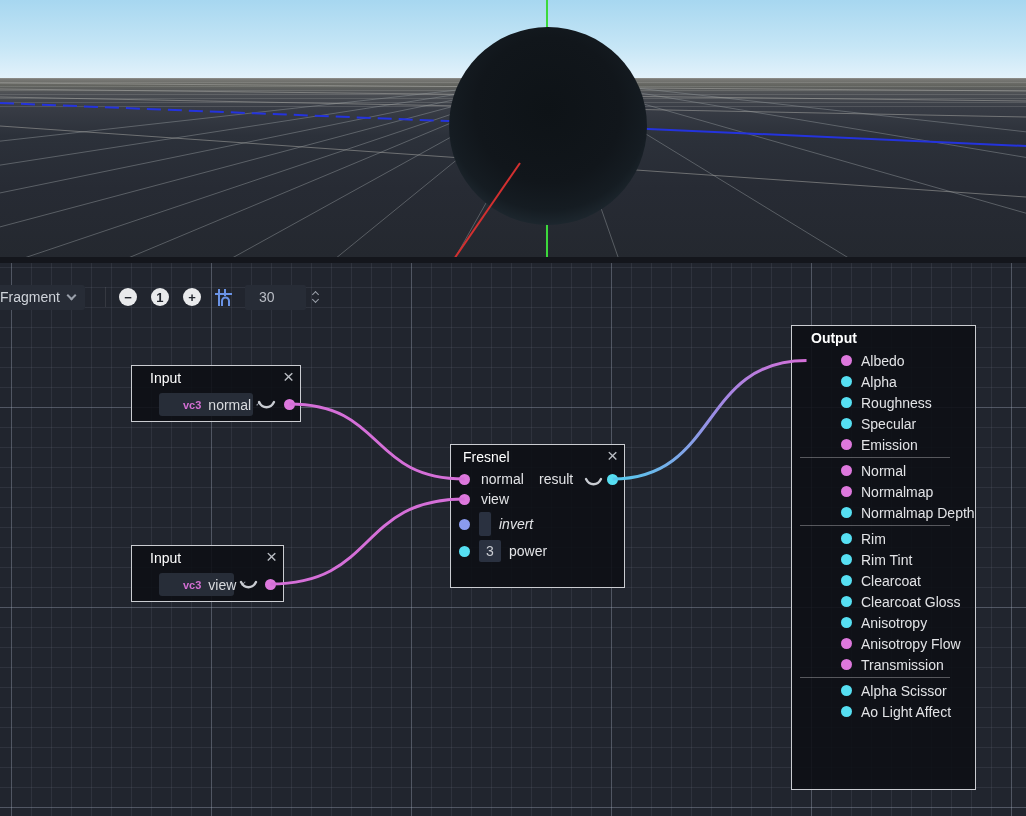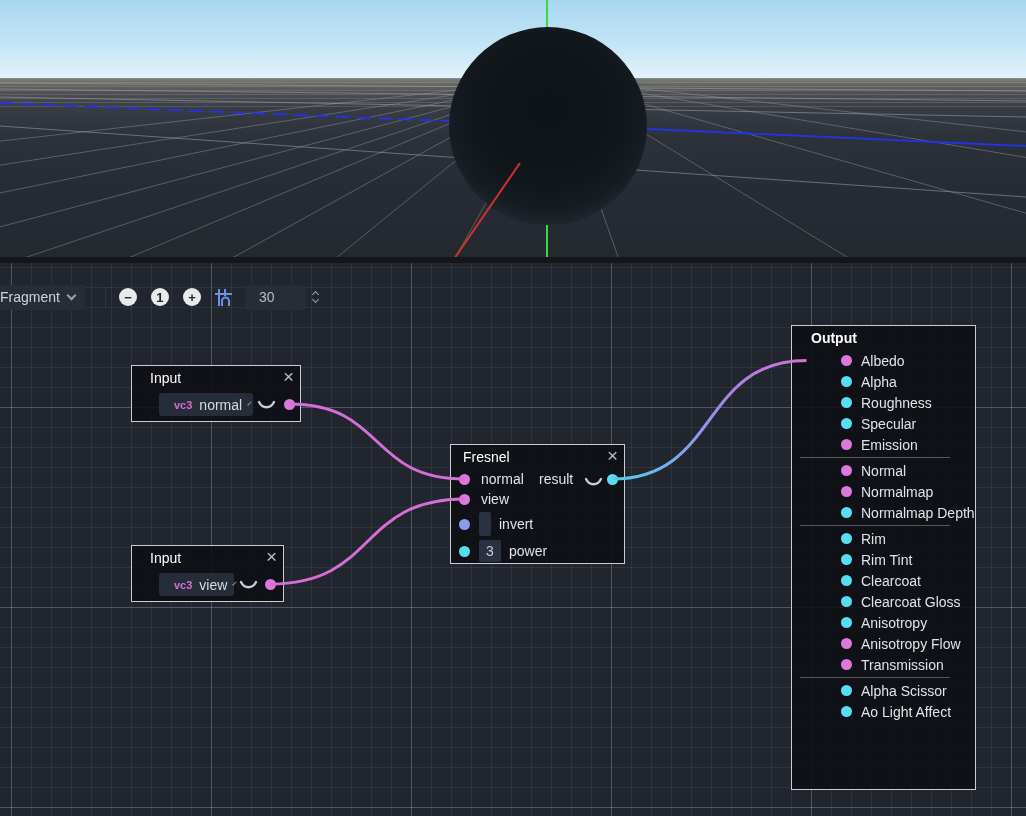--- a/index.html
+++ b/index.html
@@ -46,21 +46,21 @@
   .chev { width:7px; height:7px; border-right:2px solid #9aa0aa; border-bottom:2px solid #9aa0aa; display:inline-block; }
   .chev.up { transform:rotate(-135deg); }
   .chev.down { transform:rotate(45deg); margin-top:-3px; }
   .chev.small { width:5px; height:5px; border-width:1.5px; }
 
   
   .node { position:absolute; background:rgba(12,15,21,.88); border:1.5px solid #caccd1; z-index:10; }
   .node-title { color:#ffffff; font-size:14px; position:absolute; top:4px; }
   .xclose { position:absolute; top:1px; right:6px; color:#b9bcc2; font-size:19px; line-height:20px; }
   .dropdown { position:absolute; height:23px; background:#272d38; border-radius:3px;
-    display:flex; align-items:center; gap:7px; padding:0 15px; }
+    display:flex; align-items:center; gap:7px; padding:0 24px; }
   .badge { color:#d36fd3; font-weight:bold; font-size:11px; letter-spacing:0; }
   .dd-label { color:#d8dade; font-size:14px; }
   .arrow-icon { position:absolute; }
   .port { width:11px; height:11px; border-radius:50%; display:inline-block; position:absolute; }
   .vec { background:#dd78dd; } .sca { background:#56dff2; } .boo { background:#8a9bee; }
   .flabel { color:#e2e3e6; font-size:14px; position:absolute; }
   .checkbox { position:absolute; width:12px; height:24px; background:#2a3140; border-radius:2px; }
   .numbox { position:absolute; width:22px; height:22px; background:#2a3140; border-radius:2px;
     color:#c9ccd2; font-size:14px; display:flex; align-items:center; justify-content:center; }
 
@@ -170,38 +170,38 @@
         <span class="badge">vc3</span>
         <span class="dd-label">view</span>
         <span class="chev small down"></span>
       </div>
       <svg class="arrow-icon" style="left:106px; top:33px;" width="21" height="13" viewBox="0 0 21 13">
         <path d="M3 3 C6.5 10, 14.5 10, 18 3" stroke="#c9ccd2" stroke-width="2.4" fill="none" stroke-linecap="round"></path>
       </svg>
       <span class="port vec" style="left:133px; top:32.5px;"></span>
     </div>
 
-    <div class="node" style="left:450px; top:181px; width:175px; height:120px;">
+    <div class="node" style="left:450px; top:181px; width:175px; height:144px;">
       <span class="node-title" style="left:12px;">Fresnel</span>
       <span class="xclose">×</span>
 
       <span class="port vec" style="left:8px; top:28.5px;"></span>
       <span class="flabel" style="left:30px; top:26px;">normal</span>
       <span class="flabel" style="left:88px; top:26px;">result</span>
       <svg class="arrow-icon" style="left:132px; top:31px;" width="21" height="13" viewBox="0 0 21 13">
         <path d="M3 3 C6.5 10, 14.5 10, 18 3" stroke="#c9ccd2" stroke-width="2.4" fill="none" stroke-linecap="round"></path>
       </svg>
       <span class="port sca" style="left:156px; top:28.5px;"></span>
 
       <span class="port vec" style="left:8px; top:48.5px;"></span>
       <span class="flabel" style="left:30px; top:46px;">view</span>
 
       <span class="port boo" style="left:8px; top:73.5px;"></span>
       <span class="checkbox" style="left:28px; top:67px;"></span>
-      <span class="flabel" style="left:48px; top:71px;">invert</span>
+      <span class="flabel" style="left:48px; top:71px;font-style:italic;">invert</span>
 
       <span class="port sca" style="left:8px; top:100.5px;"></span>
       <span class="numbox" style="left:28px; top:95px;">
         <span>3</span>
       </span>
       <span class="flabel" style="left:58px; top:98px;">power</span>
     </div>
 
     <div class="node" style="left:791px; top:62px; width:185px; height:465px;">
       <span class="node-title" style="left:19px;font-weight:bold;">Output</span>

